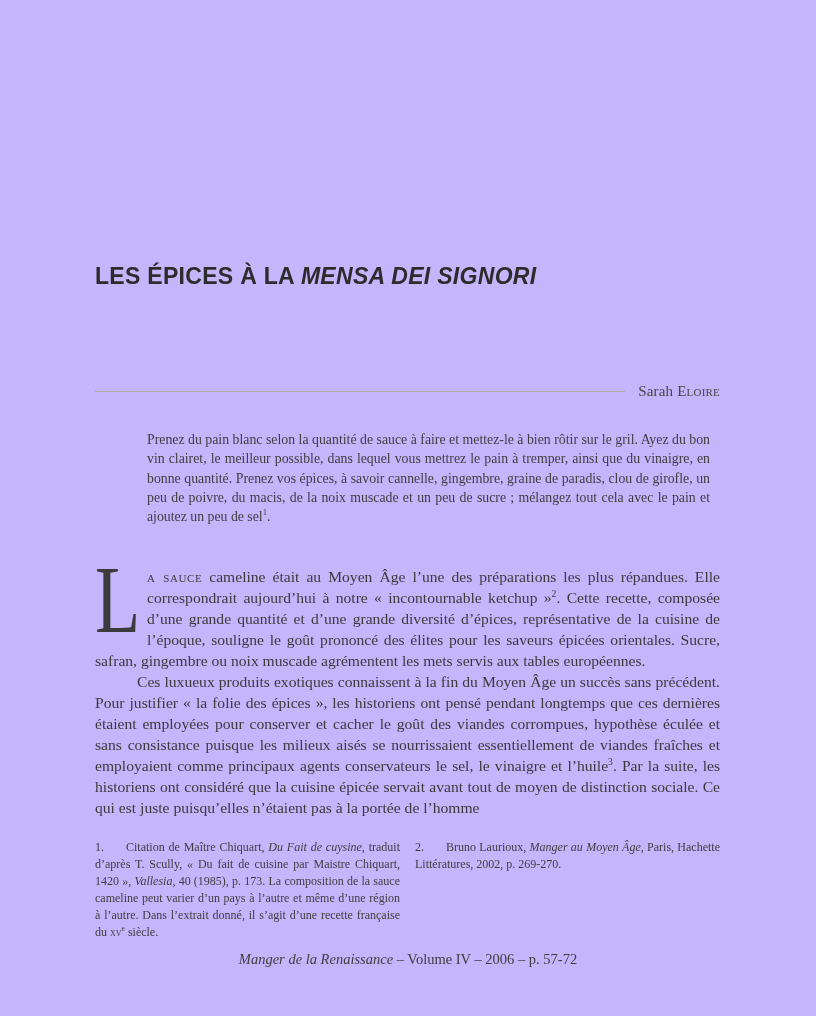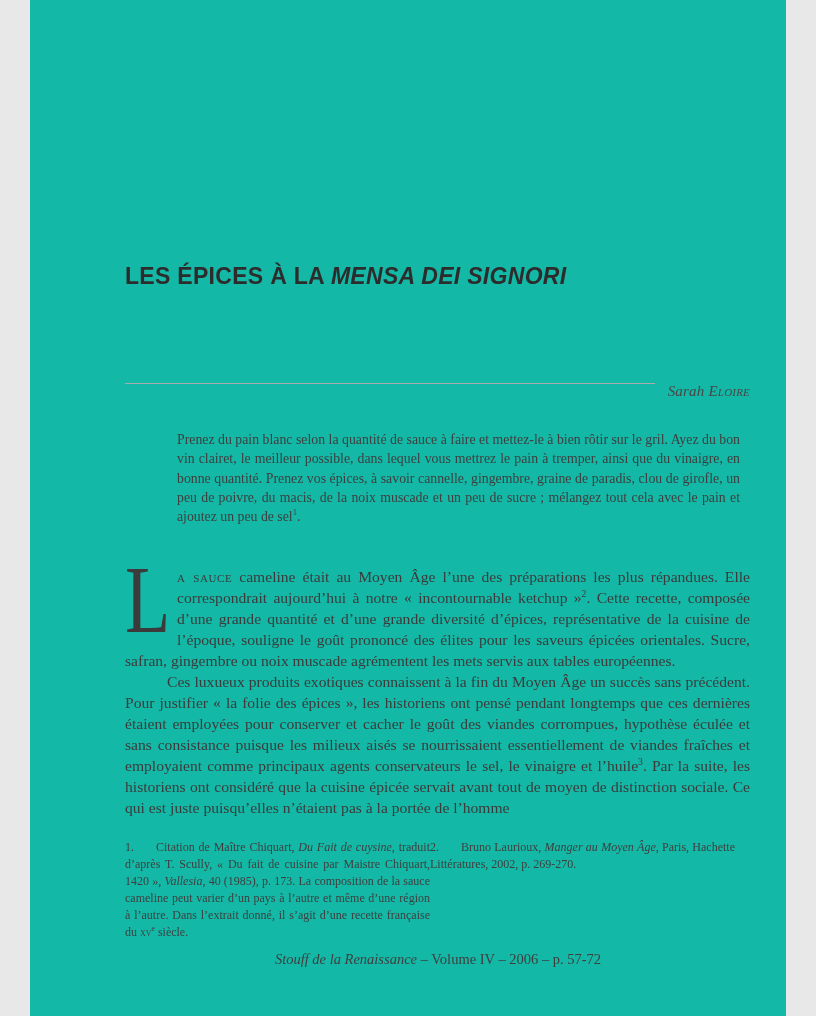--- a/index.html
+++ b/index.html
@@ -1,21 +1,21 @@
 <!DOCTYPE html>
 <html><head>
 <meta charset="utf-8">
 <style>
   html, body { margin: 0; padding: 0; background: #e8e8e8; }
   .page {
     position: relative;
-    width: 756px;
+    width: 816px;
     height: 1016px;
     margin: 0 auto;
-    background: #14b8a6;
+    background: #c4b5fd;
     font-family: "Liberation Serif", serif;
     color: #3b3b3b;
     overflow: hidden;
   }
   .abs { position: absolute; }
 
   
   .title-block { top: 262px; left: 95px; width: 625px; }
   .article-title {
     margin: 0;
@@ -32,21 +32,21 @@
     font-weight: 400;
     font-size: 21px;
     color: #2f2f2f;
     margin-top: 3px;
   }
   .subtitle sup { font-size: 0.58em; }
 
   .sc { font-variant: small-caps; }
 
   
-  .author-row { top: 383px; left: 95px; width: 625px; display: flex; align-items: flex-start; font-style: italic; }
+  .author-row { top: 383px; left: 95px; width: 625px; display: flex; align-items: center; }
   .author-rule { flex: 1; height: 1px; background: #ababab; margin-right: 13px; }
   .author-name { font-size: 15px; color: #474747; letter-spacing: 0.2px; white-space: nowrap; }
 
   
   .quote {
     top: 430px; left: 147px; width: 563px;
     margin: 0;
     font-size: 13.8px;
     line-height: 19.3px;
     text-align: justify;
@@ -74,20 +74,21 @@
     transform-origin: left top;
     color: #3b3b3b;
   }
   .opening-sc { font-variant: small-caps; letter-spacing: 0.6px; }
   .p2 { text-indent: 42px; }
 
   
   .footnotes {
     top: 839px; left: 95px; width: 625px;
     display: flex;
+    gap: 15px;
     font-size: 12px;
     line-height: 17px;
     text-align: justify;
     color: #3e3e3e;
   }
   .fn-col { width: 305px; }
   .fn { margin: 0; }
   .fn-num { display: inline-block; width: 31px; }
   .it { font-style: italic; }
 
@@ -123,15 +124,15 @@
 
   <div class="abs footnotes">
     <div class="fn-col">
       <p class="fn"><span class="fn-num">1.</span><span>Citation de Maître Chiquart, </span><span class="it">Du Fait de cuysine</span><span>, traduit d’après T. Scully, « Du fait de cuisine par Maistre Chiquart, 1420 », </span><span class="it">Vallesia</span><span>, 40 (1985), p. 173. La composition de la sauce cameline peut varier d’un pays à l’autre et même d’une région à l’autre. Dans l’extrait donné, il s’agit d’une recette française du </span><span class="sc">xv</span><sup class="ref">e</sup><span> siècle.</span></p>
     </div>
     <div class="fn-col">
       <p class="fn"><span class="fn-num">2.</span><span>Bruno Laurioux, </span><span class="it">Manger au Moyen Âge</span><span>, Paris, Hachette Littératures, 2002, p. 269-270.</span></p>
     </div>
   </div>
 
-  <footer class="abs page-footer"><em>Stouff de la Renaissance</em><span> – Volume IV – 2006 – p. 57-72</span></footer>
+  <footer class="abs page-footer"><em>Manger de la Renaissance</em><span> – Volume IV – 2006 – p. 57-72</span></footer>
 
 </div>
 
 </body></html>

